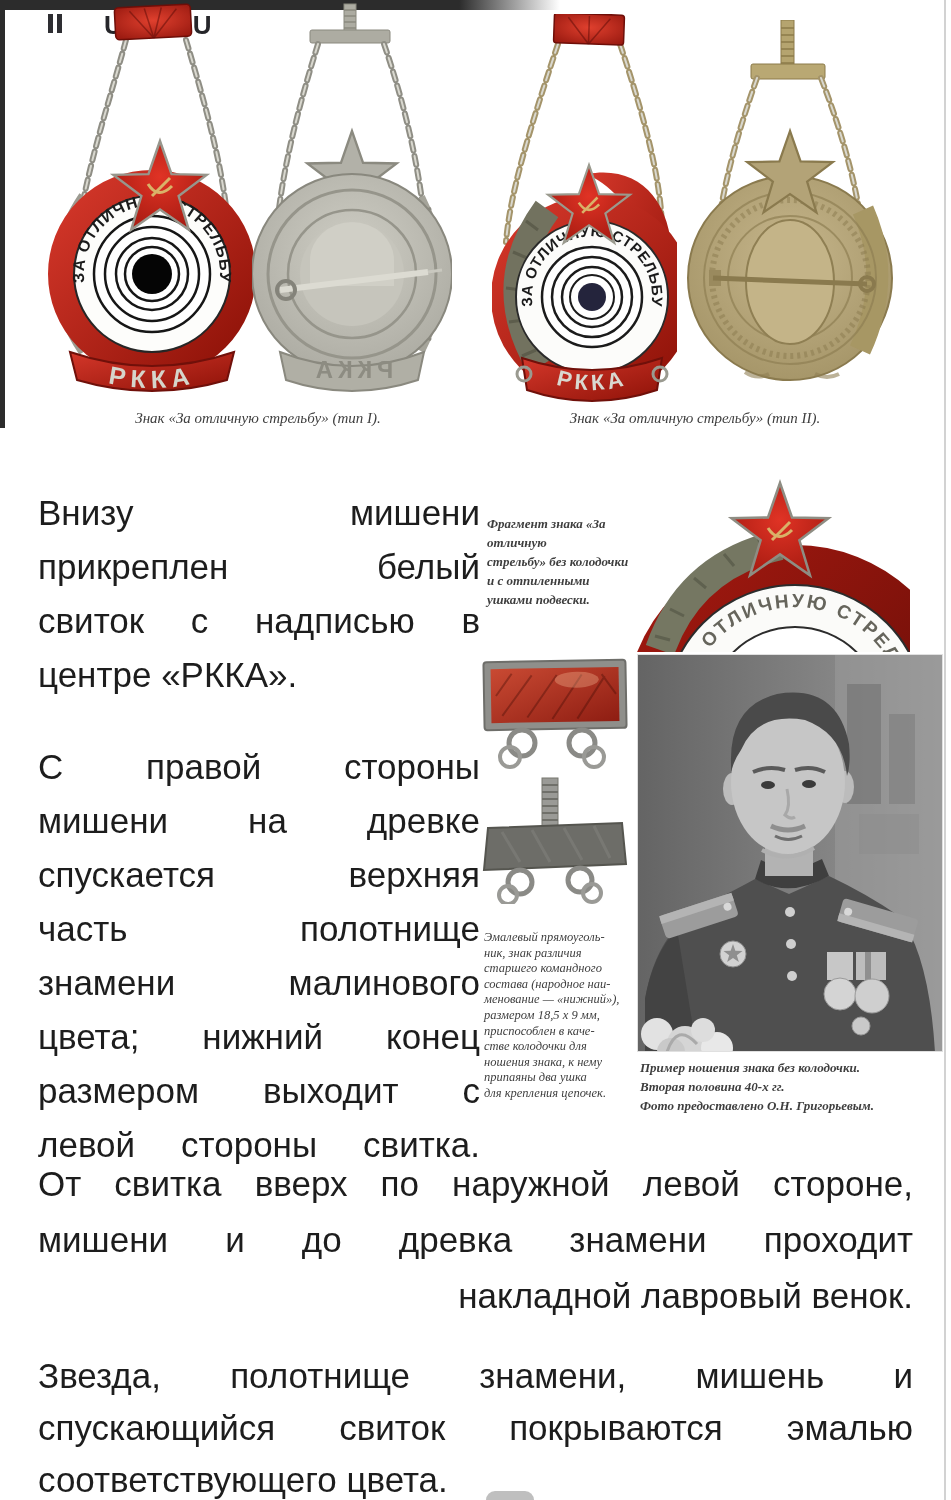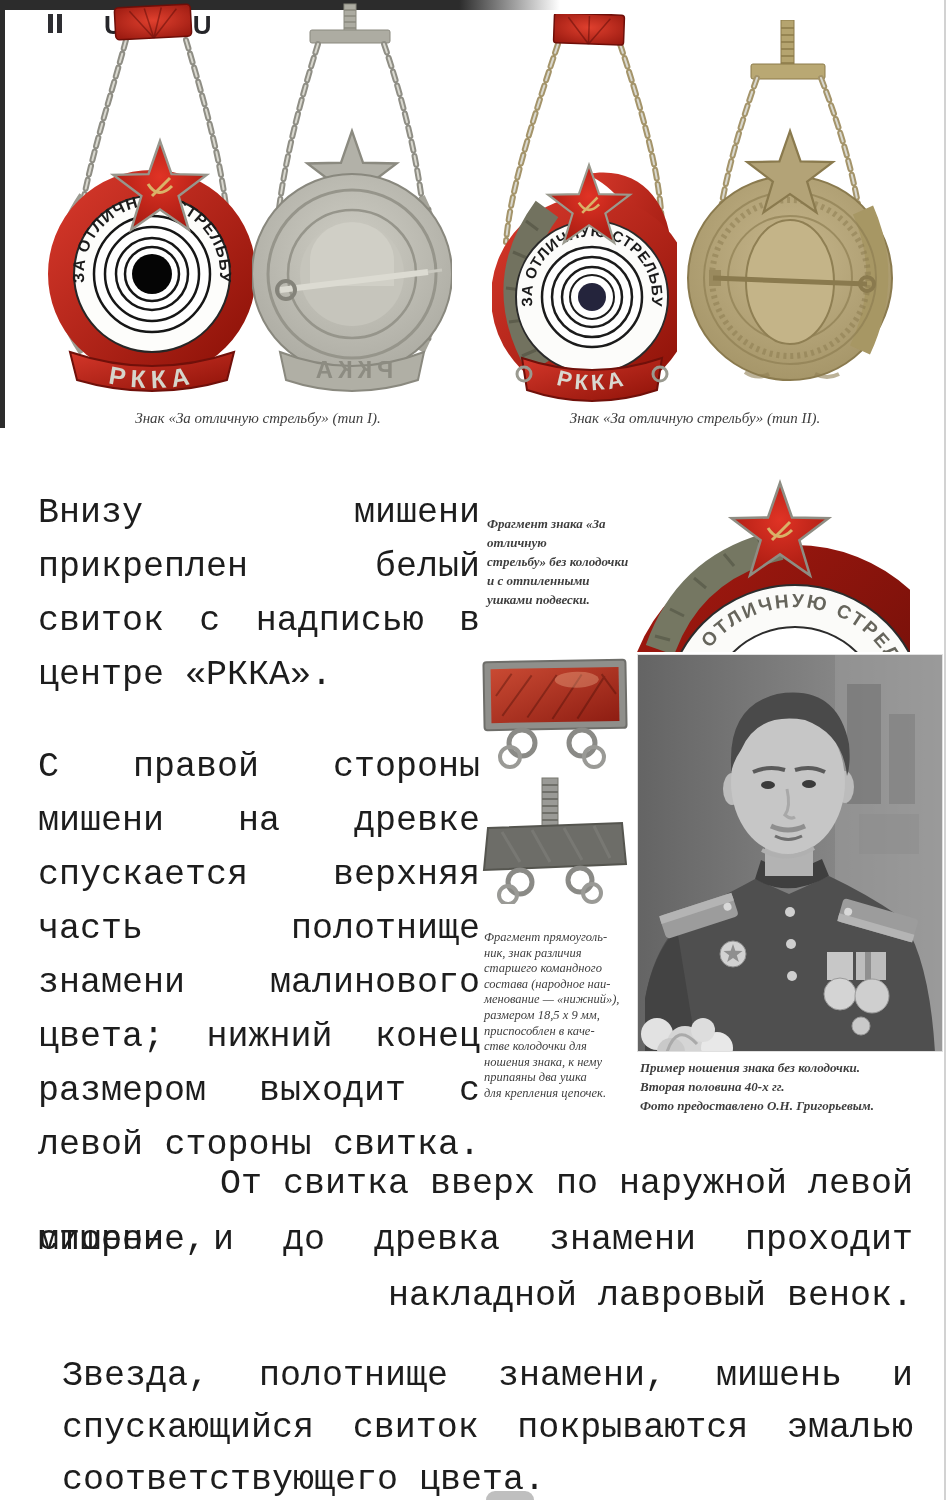--- a/index.html
+++ b/index.html
@@ -1,24 +1,24 @@
 <!DOCTYPE html>
 <html><head>
 <meta charset="utf-8">
 <style>
   * { margin:0; padding:0; box-sizing:border-box; }
   html,body { background:#ffffff; }
   #page { position:relative; width:951px; height:1500px; background:#ffffff;
           font-family:"Liberation Sans",sans-serif; overflow:hidden; }
   .abs { position:absolute; }
   .bigtext { font-size:35px; color:#1d1d1d; }
-  .bl { height:54px; line-height:54px;font-family:Liberation Mono, monospace; }
+  .bl { height:54px; line-height:54px; }
   .j { text-align:justify; text-align-last:justify; }
   .lh56 .bl { height:56px; line-height:56px;text-align:right; }
-  .lh52 .bl { height:52px; line-height:52px;margin-left:24px; }
+  .lh52 .bl { height:52px; line-height:52px; }
   .cap { font-family:"Liberation Serif",serif; font-style:italic; color:#3e3e3e; }
   .medcap { font-size:15px; text-align:center; }
   .smallcap { font-size:13px; line-height:19px;font-weight:bold; }
   .tinycap { font-size:12.5px; line-height:15.6px; }
   .chain { stroke:#8f8e85; stroke-width:6; fill:none; stroke-dasharray:9 5.5; stroke-linecap:round; }
   .chainlite { stroke:#d9d8cf; stroke-width:2; fill:none; stroke-dasharray:9 5.5; stroke-linecap:round; }
   .chainb { stroke:#a4946a; }
   .topband { left:0; top:0; width:560px; height:10px;
              background:linear-gradient(to right,#2c2c2c 82%,rgba(44,44,44,0)); }
   .leftband { left:0; top:0; width:5px; height:428px; background:#2c2c2c; }
@@ -254,21 +254,21 @@
     <path d="M60,9 h16 M60,16 h16 M60,23 h16 M60,30 h16 M60,37 h16 M60,44 h16" stroke="#70706a" stroke-width="2"></path>
     <path d="M6,52 L140,47 L144,88 L2,94 Z" fill="#6d6d68" stroke="#55554f" stroke-width="2"></path>
     <path d="M20,56 l18,30 M50,54 l18,32 M82,52 l18,32 M112,50 l16,32" stroke="rgba(255,255,255,.08)" stroke-width="3"></path>
     <circle cx="38" cy="106" r="12" fill="none" stroke="#8a8a86" stroke-width="5"></circle>
     <circle cx="26" cy="119" r="9" fill="none" stroke="#9a9a96" stroke-width="4"></circle>
     <circle cx="98" cy="104" r="12" fill="none" stroke="#8a8a86" stroke-width="5"></circle>
     <circle cx="110" cy="117" r="9" fill="none" stroke="#9a9a96" stroke-width="4"></circle>
   </svg>
 
   <div class="abs cap tinycap" style="left:484px;top:930px;width:152px">
-    <div>Фрагмент прямоуголь-</div>
+    <div>Эмалевый прямоуголь-</div>
     <div>ник, знак различия</div>
     <div>старшего командного</div>
     <div>состава (народное наи-</div>
     <div>менование — «нижний»),</div>
     <div>размером 18,5 х 9 мм,</div>
     <div>приспособлен в каче-</div>
     <div>стве колодочки для</div>
     <div>ношения знака, к нему</div>
     <div>припаяны два ушка</div>
     <div>для  крепления цепочек.</div>

